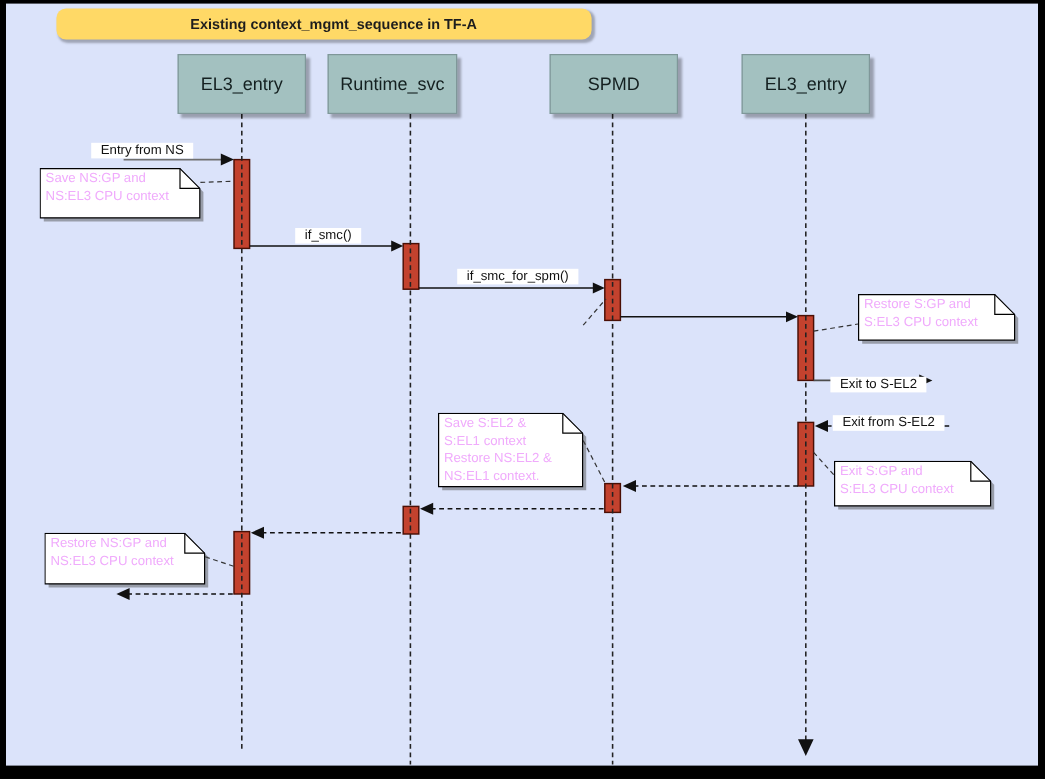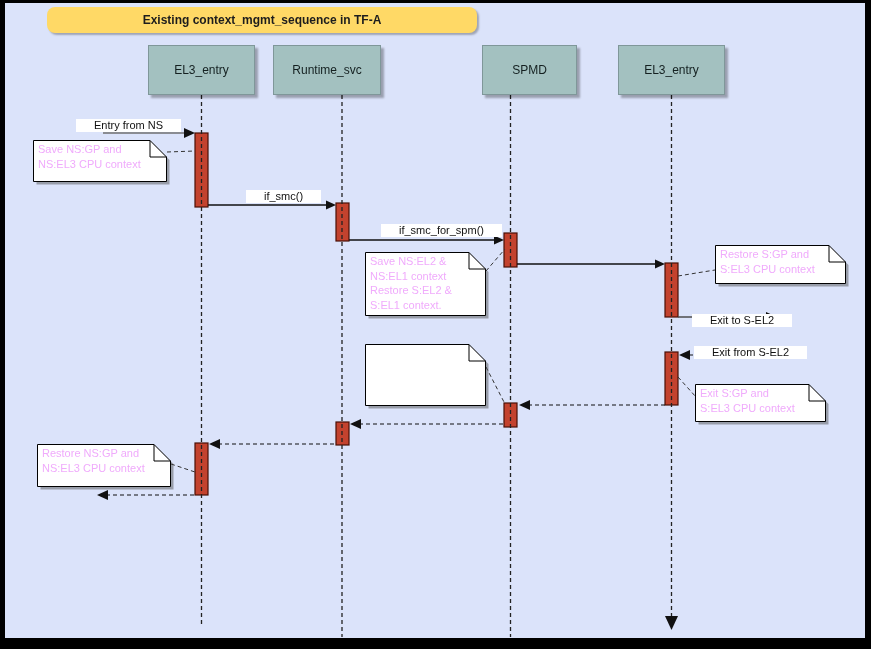--- a/index.html
+++ b/index.html
@@ -23,35 +23,36 @@
   .conn     { stroke:#333; stroke-width:1; stroke-dasharray:4 3; fill:none; }
   .head     { fill:#111; stroke:none; }
 
   
   .title-box {
     position:absolute; left:47px; top:7px; width:430px; height:26px;
     background:#ffd966; border-radius:8px;
     display:flex; align-items:center; justify-content:center;
     font-weight:bold; font-size:12px; color:#1d1d1d;
     box-shadow:2px 2px 2px rgba(0,0,0,0.28);
+    padding-left:16px;
   }
 
   
   .participant {
     position:absolute; top:45px; height:50px;
     background:#a3c1c0; border:1px solid #7f9799; box-sizing:border-box;
     display:flex; align-items:center; justify-content:center;
-    font-size:12px; color:#142020;
+    font-size:15px; color:#142020;
     box-shadow:3px 3px 2px rgba(0,0,0,0.3);
   }
 
   
   .msg-label {
     position:absolute; background:#fff; font-size:11px; line-height:13px;
-    padding:0 18px; color:#111; white-space:nowrap;
+    padding:0 8px; color:#111; white-space:nowrap;
   }
 
   
   .note { position:absolute; color:#f0abfc; }
   .note svg { position:absolute; left:0; top:0; display:block; }
   .note-body    { fill:#fff; stroke:#000; stroke-width:1; }
   .note-shadow  { fill:rgba(70,70,70,0.45); stroke:none; }
   .note-fold    { fill:none; stroke:#000; stroke-width:1; }
   .note-lines {
     position:absolute; left:5px; top:2px;
@@ -121,21 +122,21 @@
   </svg>
 
   <div class="title-box">Existing context_mgmt_sequence in TF-A</div>
 
   <div class="participant" style="left:148px;width:107px">
     <span>EL3_entry</span>
   </div>
   <div class="participant" style="left:273px;width:108px">
     <span>Runtime_svc</span>
   </div>
-  <div class="participant" style="left:482px;width:95px">
+  <div class="participant" style="left:458px;width:107px">
     <span>SPMD</span>
   </div>
   <div class="participant" style="left:618px;width:107px">
     <span>EL3_entry</span>
   </div>
 
   <div class="msg-label" style="left:76px;top:119px">Entry from NS</div>
   <div class="msg-label" style="left:246px;top:190px">if_smc()</div>
   <div class="msg-label" style="left:381px;top:224px">if_smc_for_spm()</div>
   <div class="msg-label" style="left:692px;top:314px">Exit to S-EL2</div>
@@ -146,52 +147,45 @@
       <polygon class="note-shadow" points="3.5,3.5 120,3.5 136.5,20 136.5,44.5 3.5,44.5"></polygon>
       <polygon class="note-body" points="0.5,0.5 117,0.5 133.5,17 133.5,41.5 0.5,41.5"></polygon>
       <polyline class="note-fold" points="117,0.5 117,17 133.5,17"></polyline>
     </svg>
     <div class="note-lines">
       <div>Save NS:GP and</div>
       <div>NS:EL3 CPU context</div>
     </div>
   </div>
 
-  <div class="note" style="left:365px;top:252px;width:125px;height:68px">
-    <svg width="125" height="68" viewBox="0 0 125 68">
-      <polygon class="note-shadow" points="3.5,3.5 107,3.5 123.5,20 123.5,66.5 3.5,66.5"></polygon>
-      <polygon class="note-body" points="0.5,0.5 104,0.5 120.5,17 120.5,63.5 0.5,63.5"></polygon>
-      <polyline class="note-fold" points="104,0.5 104,17 120.5,17"></polyline>
-    </svg>
-    <div class="note-lines tight">
-      <div>Save NS:EL2 &amp;</div>
-      <div>NS:EL1 context</div>
-      <div>Restore S:EL2 &amp;</div>
-      <div>S:EL1 context.</div>
-    </div>
-  </div>
 
   <div class="note" style="left:715px;top:245px;width:135px;height:43px">
     <svg width="135" height="43" viewBox="0 0 135 43">
       <polygon class="note-shadow" points="3.5,3.5 117,3.5 133.5,20 133.5,41.5 3.5,41.5"></polygon>
       <polygon class="note-body" points="0.5,0.5 114,0.5 130.5,17 130.5,38.5 0.5,38.5"></polygon>
       <polyline class="note-fold" points="114,0.5 114,17 130.5,17"></polyline>
     </svg>
     <div class="note-lines">
       <div>Restore S:GP and</div>
       <div>S:EL3 CPU context</div>
     </div>
   </div>
 
   <div class="note" style="left:365px;top:344px;width:125px;height:66px">
     <svg width="125" height="66" viewBox="0 0 125 66">
       <polygon class="note-shadow" points="3.5,3.5 107,3.5 123.5,20 123.5,64.5 3.5,64.5"></polygon>
       <polygon class="note-body" points="0.5,0.5 104,0.5 120.5,17 120.5,61.5 0.5,61.5"></polygon>
       <polyline class="note-fold" points="104,0.5 104,17 120.5,17"></polyline>
     </svg>
+    <div class="note-lines tight">
+      <div>Save S:EL2 &amp;</div>
+      <div>S:EL1 context</div>
+      <div>Restore NS:EL2 &amp;</div>
+      <div>NS:EL1 context.</div>
+    </div>
   </div>
 
   <div class="note" style="left:695px;top:384px;width:135px;height:42px">
     <svg width="135" height="42" viewBox="0 0 135 42">
       <polygon class="note-shadow" points="3.5,3.5 117,3.5 133.5,20 133.5,40.5 3.5,40.5"></polygon>
       <polygon class="note-body" points="0.5,0.5 114,0.5 130.5,17 130.5,37.5 0.5,37.5"></polygon>
       <polyline class="note-fold" points="114,0.5 114,17 130.5,17"></polyline>
     </svg>
     <div class="note-lines">
       <div>Exit S:GP and</div>

